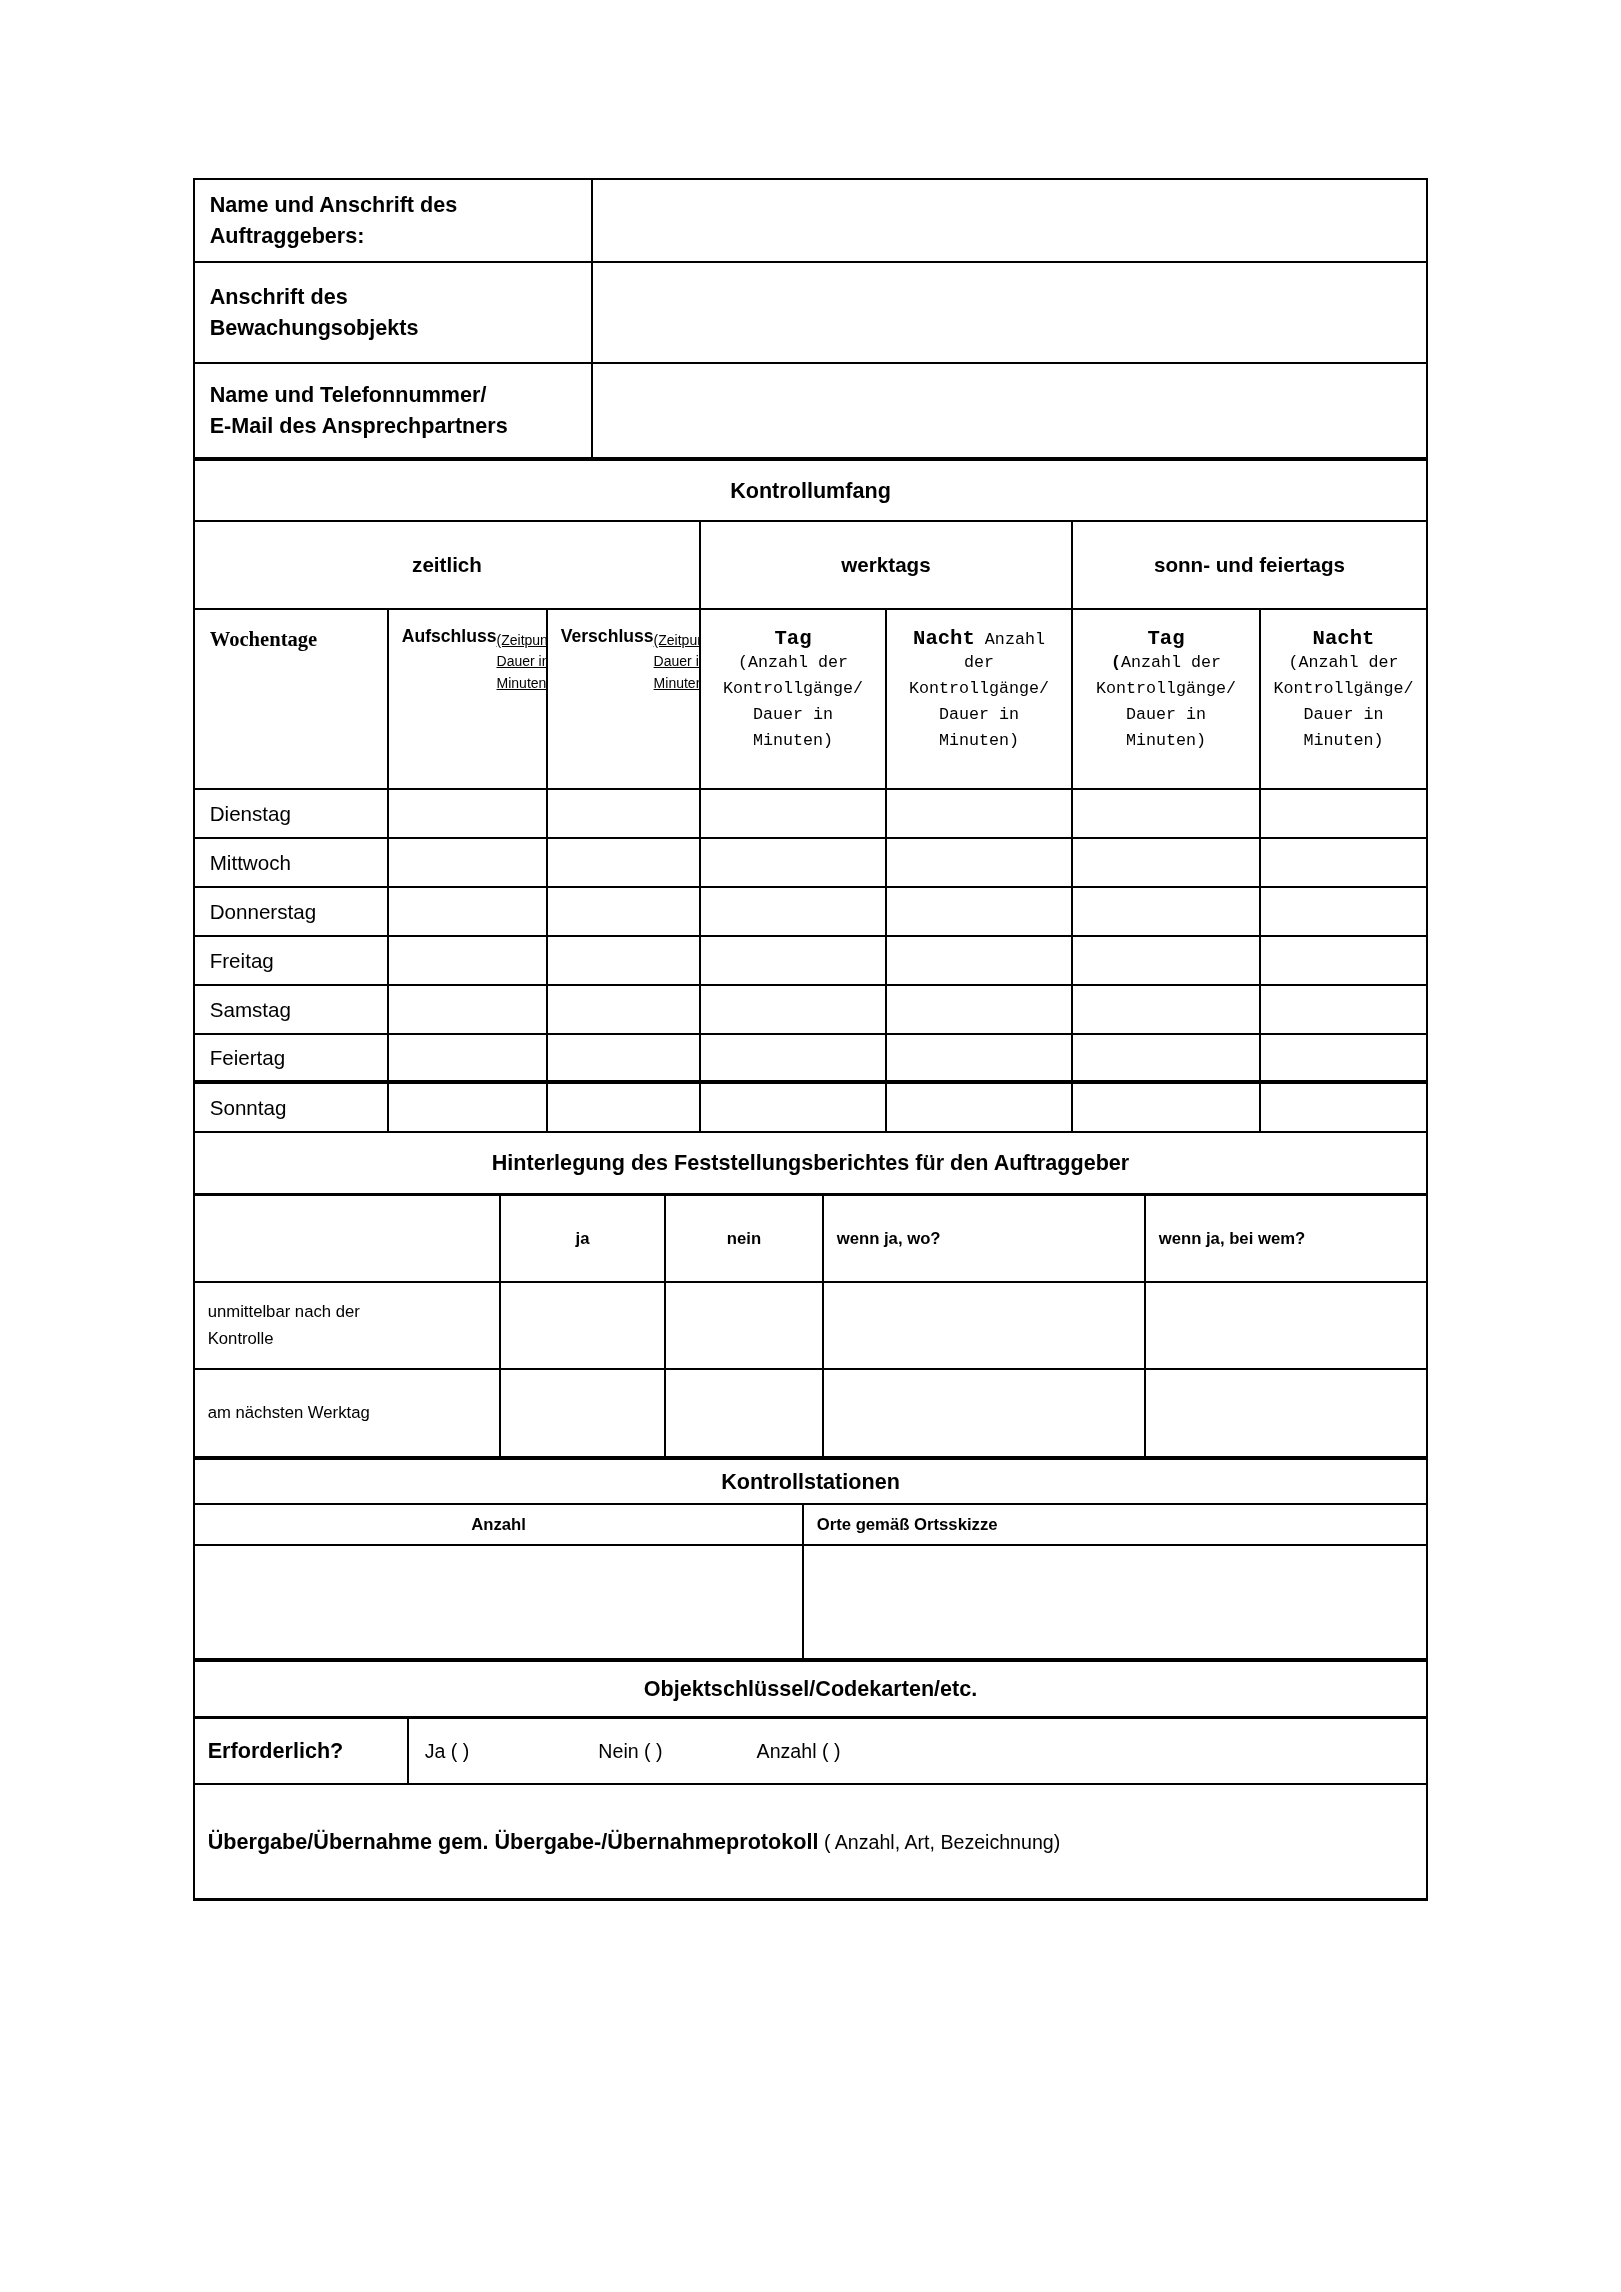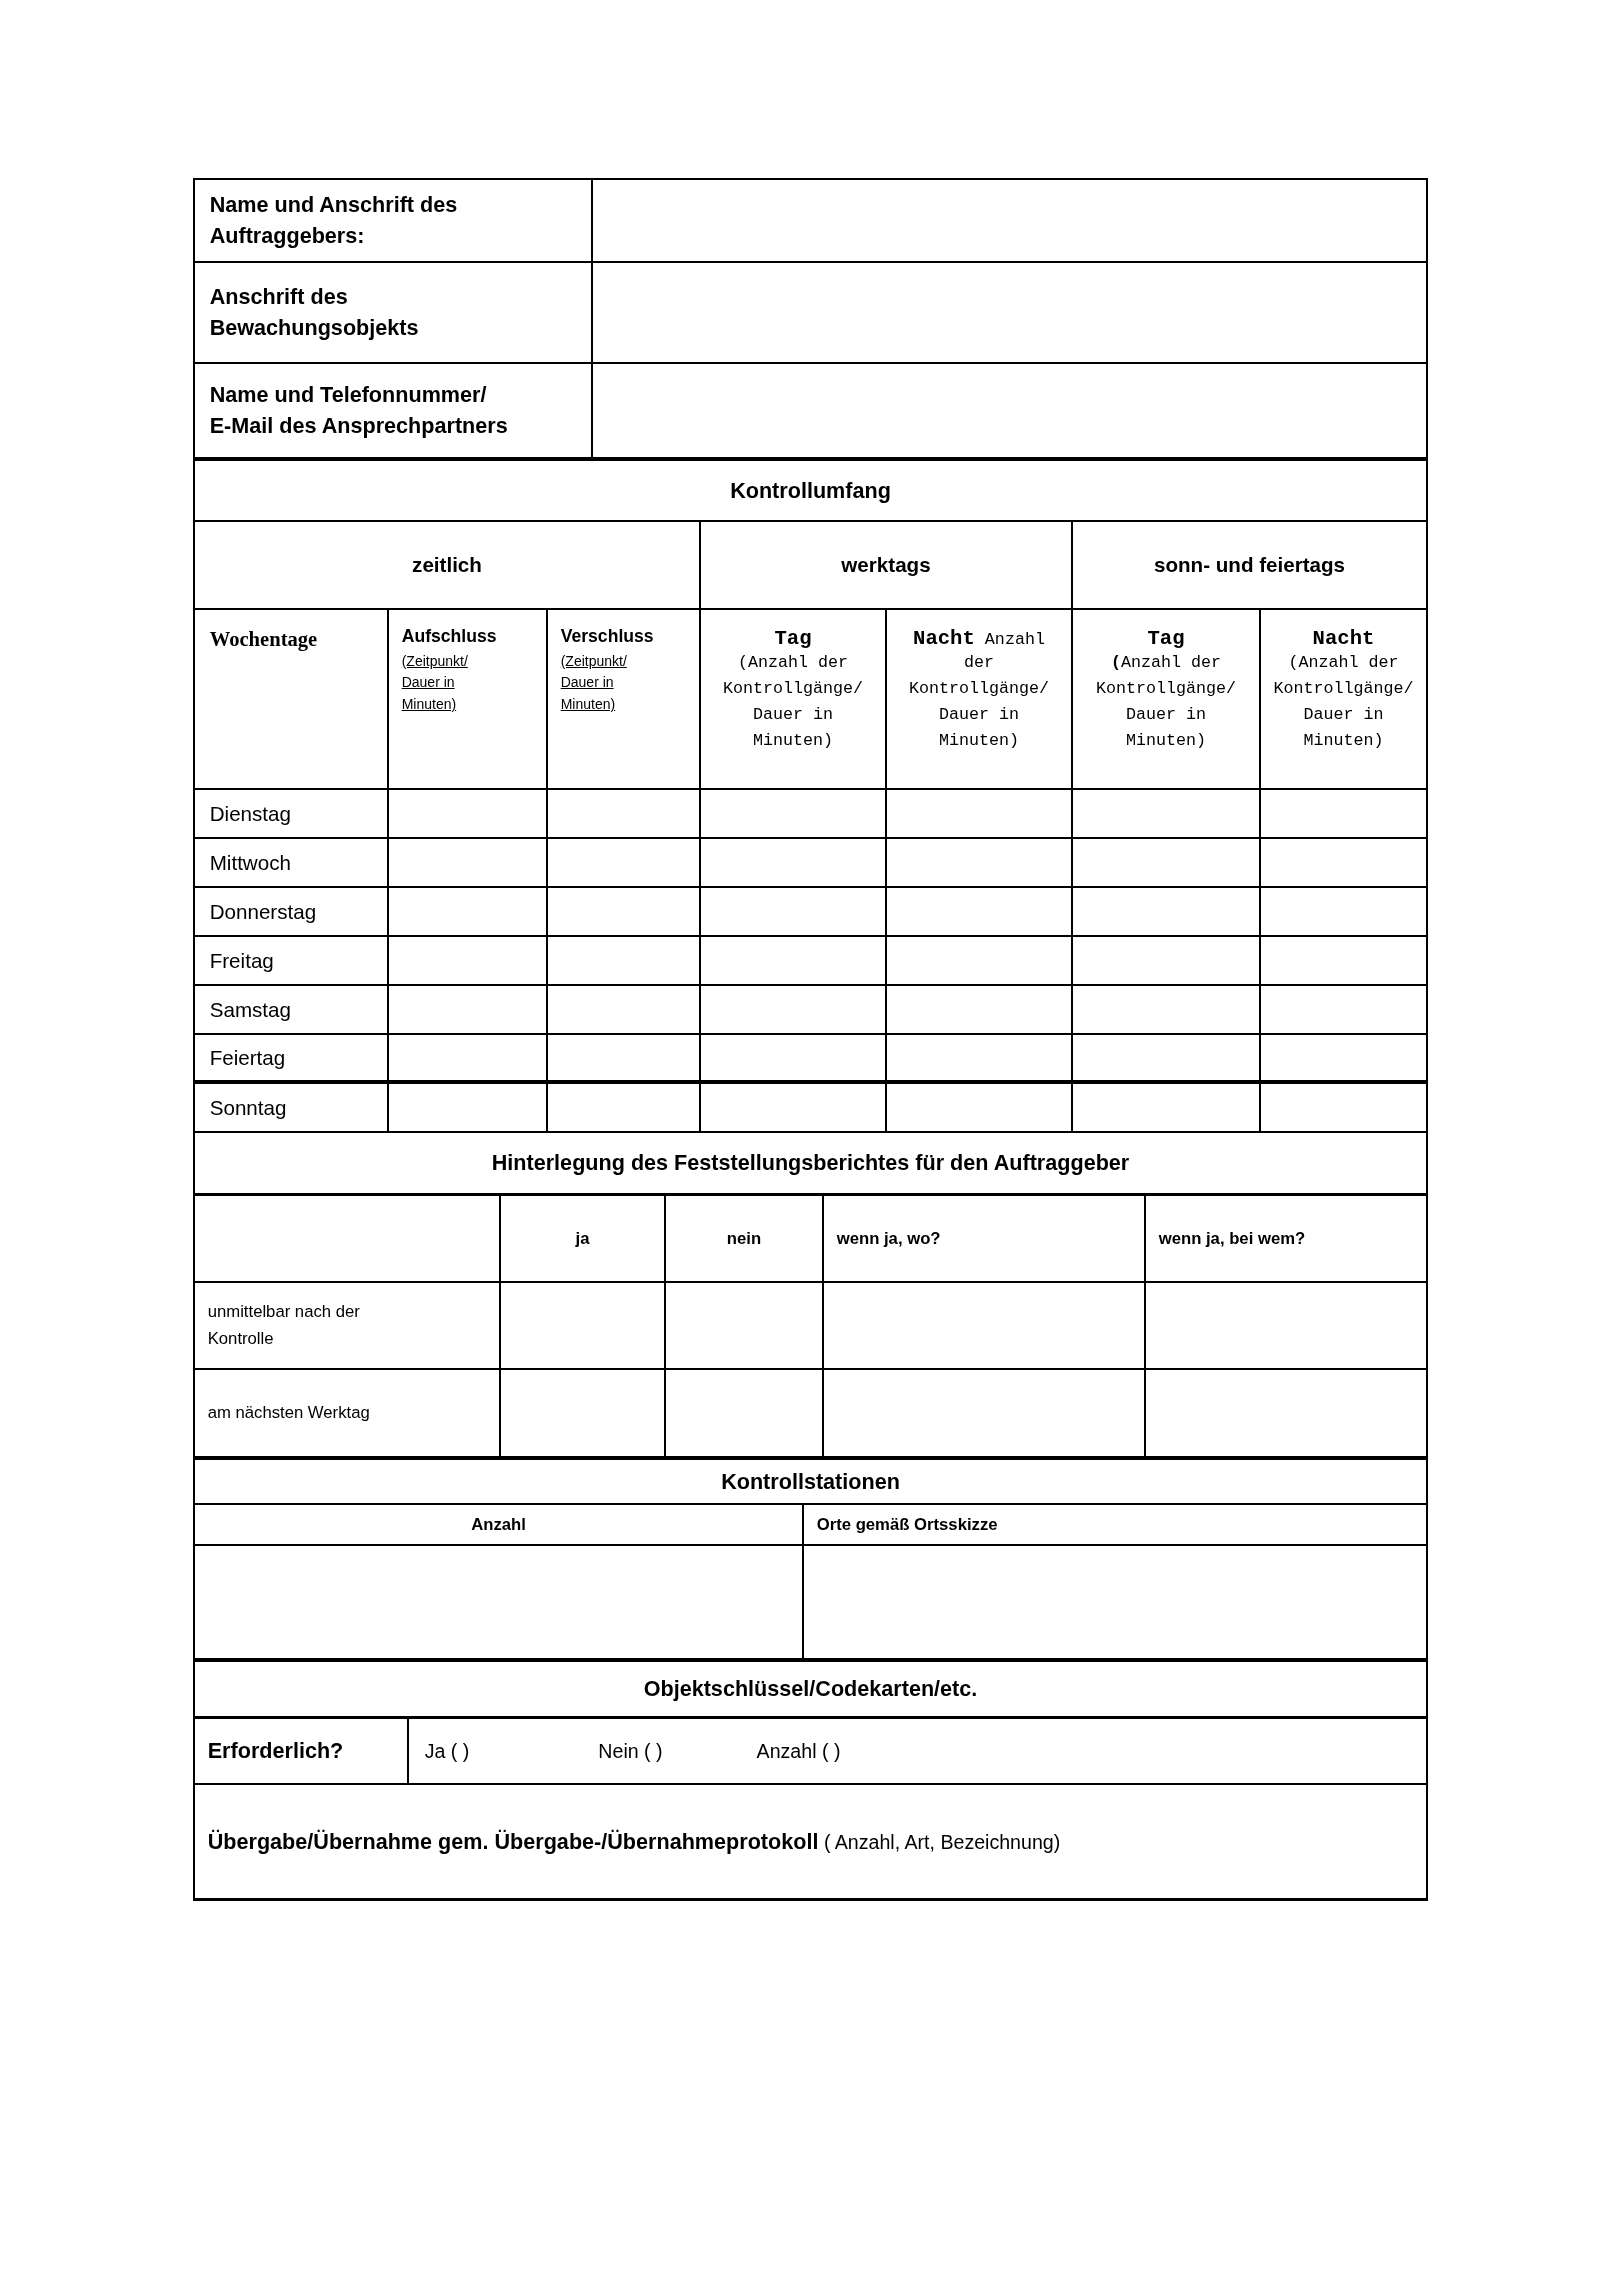--- a/index.html
+++ b/index.html
@@ -36,21 +36,21 @@
   }
   .group-cell {
     font-weight:bold; font-size:20.6px;
     align-items:center; justify-content:center; text-align:center;
   }
   .wochentage-cell {
     font-weight:bold; font-size:20.6px;
     padding:17.6px 0 0 14.7px;
     font-family:Liberation Serif, serif;
   }
-  .kv-cell { flex-direction:column; padding:15.7px 0 0 12.7px; }
+  .kv-cell { flex-direction:row; padding:15.7px 0 0 12.7px; }
   .kv-cell .t { font-weight:bold; font-size:17.6px; }
   .kv-cell .sub { font-size:14px; line-height:1.55; white-space:pre-line; margin-top:4px;text-decoration:underline; }
   .kd-cell { flex-direction:column; align-items:center; text-align:center; padding-top:17px;font-family:Liberation Mono, monospace; }
   .kd-cell .t { font-weight:bold; font-size:20.6px; }
   .kd-cell .t .suffix { font-weight:normal; font-size:16.7px; }
   .kd-cell .sub { font-size:16.7px; line-height:1.55; white-space:pre-line; }
   .kd-cell .sub .bparen { font-weight:bold; }
   .day-cell {
     font-size:20.6px; padding-left:14.7px; align-items:center;
   }

